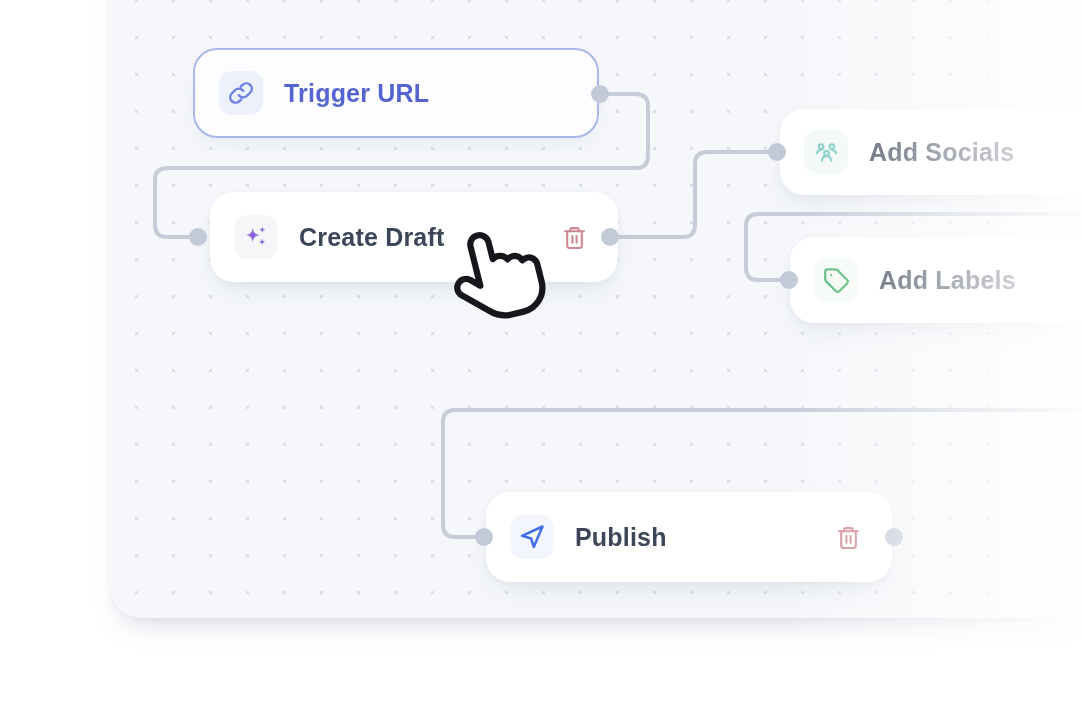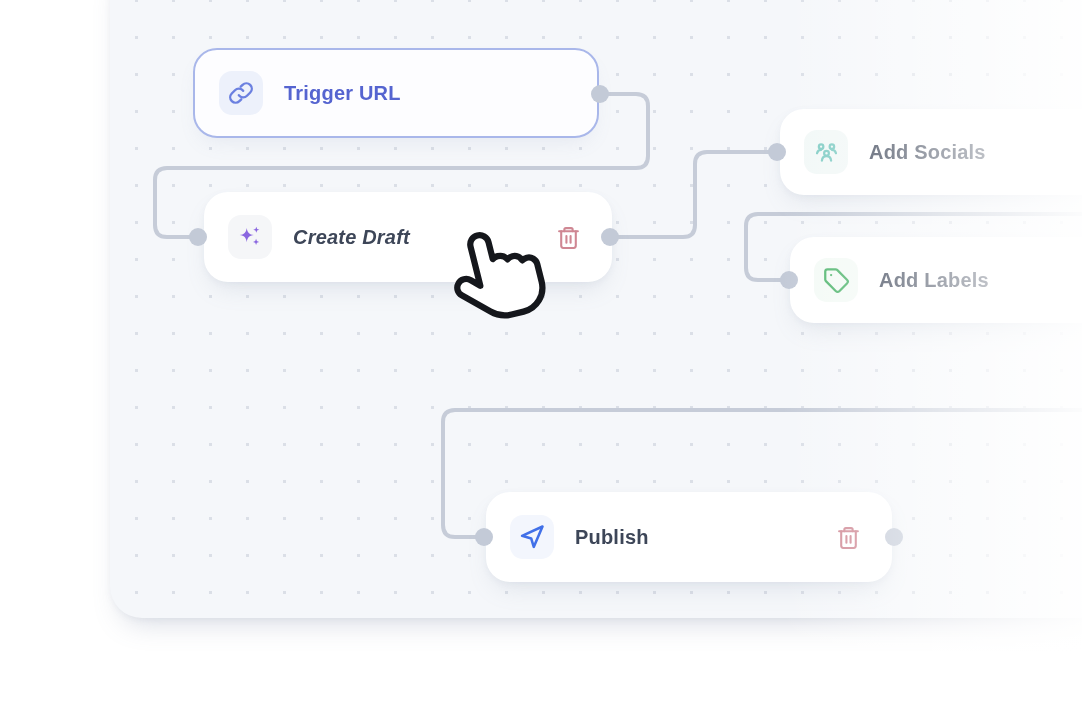--- a/index.html
+++ b/index.html
@@ -25,34 +25,34 @@
   .node{
     position:absolute;z-index:3;display:flex;align-items:center;
     background:#ffffff;border-radius:24px;padding:0 30px 0 24px;box-sizing:border-box;
     box-shadow:0 12px 26px -8px rgba(125,140,165,.20),0 2px 6px rgba(125,140,165,.07);
   }
   .node-trigger{
     left:193px;top:48px;width:406px;height:90px;
     border:2px solid #a9b7ea;background:#fdfdff;
     box-shadow:0 10px 22px -8px rgba(120,135,180,.14);
   }
-  .node-create{left:204px;top:192px;width:408px;height:90px;font-style:italic;}
+  .node-create{left:210px;top:192px;width:408px;height:90px;}
   .node-socials{left:780px;top:109px;width:345px;height:86px;}
   .node-labels{left:790px;top:237px;width:345px;height:86px;}
   .node-publish{left:486px;top:492px;width:406px;height:90px;text-align:center;}
   .chip{
     width:44px;height:44px;border-radius:13px;flex:0 0 auto;
     display:flex;align-items:center;justify-content:center;margin-right:21px;
   }
   .chip-trigger{background:#edf1fb;}
   .chip-create{background:#f5f6f8;}
   .chip-socials{background:#f2f8f7;}
   .chip-labels{background:#f4faf6;}
   .chip-publish{background:#f3f6fd;}
-  .node-label{font-size:20px;font-weight:600;color:#3d4658;letter-spacing:.2px;white-space:nowrap;}
+  .node-label{font-size:25px;font-weight:600;color:#3d4658;letter-spacing:.2px;white-space:nowrap;}
   .node-trigger .node-label{color:#5564d0;font-weight:600;}
   .trash-btn{
     margin-left:auto;background:none;border:none;padding:0;cursor:pointer;
     display:flex;align-items:center;justify-content:center;width:28px;height:28px;
   }
   
   .fade-right{
     position:absolute;right:0;top:0;width:300px;height:705px;z-index:5;pointer-events:none;
     background:linear-gradient(to right,rgba(255,255,255,0) 0%,rgba(255,255,255,.55) 55%,rgba(255,255,255,.94) 100%);
   }

